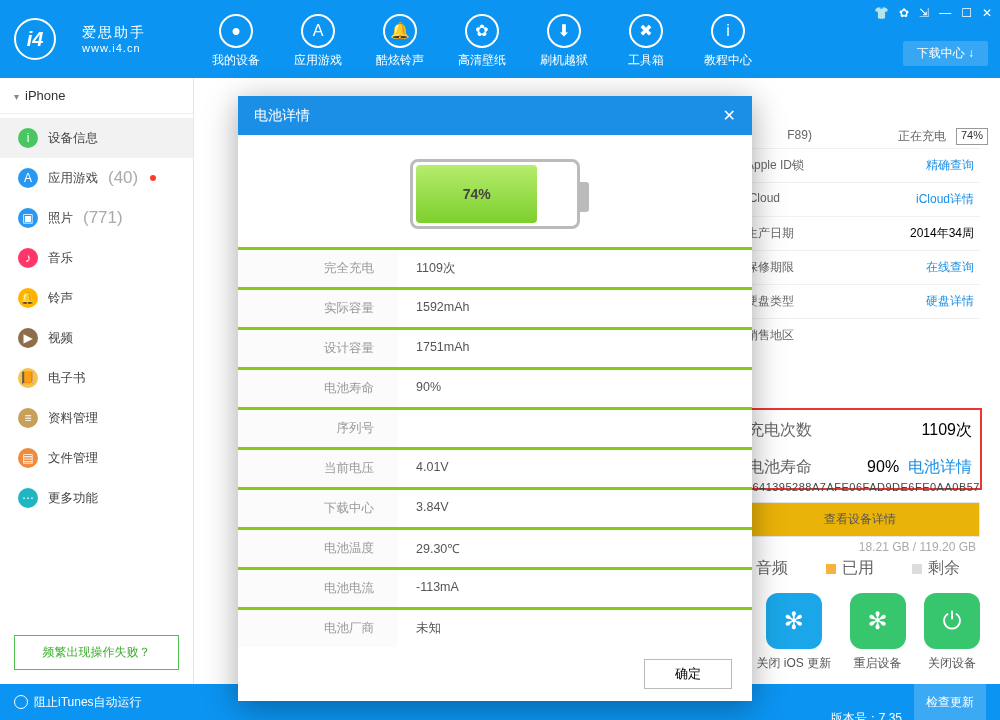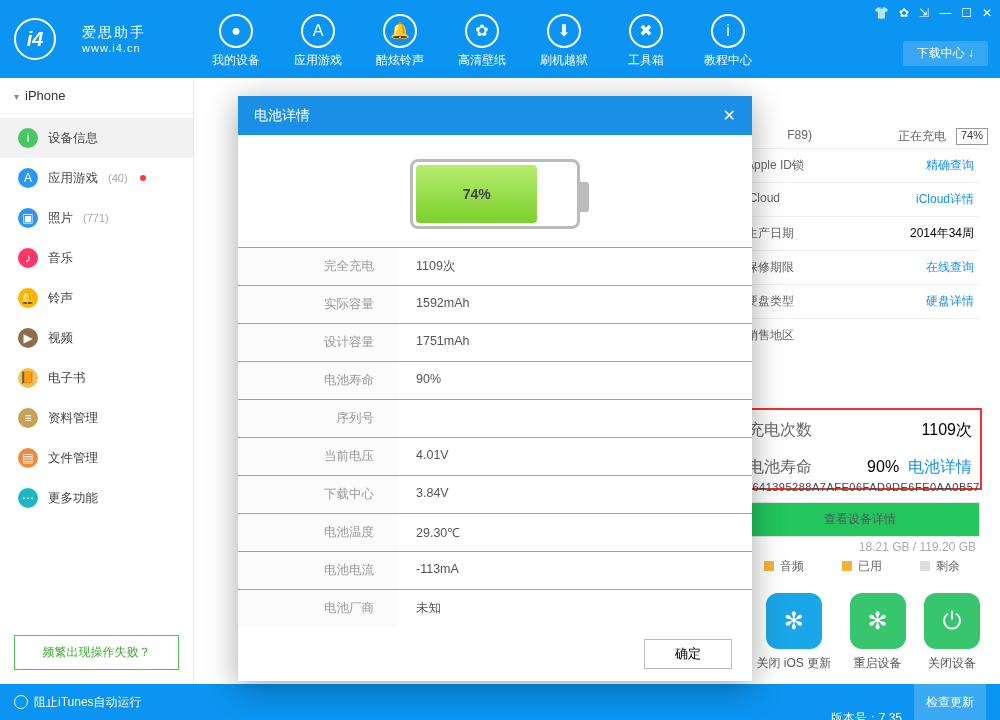--- a/index.html
+++ b/index.html
@@ -18,37 +18,37 @@
 .dlc { position: absolute; right: 12px; bottom: 12px; background: rgba(255,255,255,.18); padding: 4px 14px; border-radius: 2px; font-size: 12px; cursor: pointer; }
 
 .body { display: flex; height: 606px; gap: 7px; }
 .sidebar { width: 194px; border-right: 1px solid #e7e7e7; display: flex; flex-direction: column; }
 .sb-top { padding: 10px 14px; font-size: 13px; color: #333; border-bottom: 1px solid #f0f0f0; }
 .sb-top::before { content: "▾"; color: #888; margin-right: 6px; font-size: 10px; }
 .sb-list { flex: 1; padding-top: 4px; }
 .sb-item { display: flex; align-items: center; gap: 10px; padding: 10px 18px; font-size: 12.5px; color: #444; cursor: pointer; }
 .sb-item.active { background: #f2f2f2; }
 .sb-ic { width: 20px; height: 20px; border-radius: 50%; display: inline-flex; align-items: center; justify-content: center; font-size: 12px; color: #fff; }
-.sb-cnt { color: #aaa; font-size: 11px; }
+.sb-cnt { color: #aaa; font-size: 17px; }
 .red-dot { width: 6px; height: 6px; background: #ff3b30; border-radius: 50%; display: inline-block; margin-left: 2px; }
 .sb-help { margin: 14px; border: 1px solid #4fc24f; color: #3fae30; text-align: center; padding: 8px 0; font-size: 12px; cursor: pointer; }
 
 .main { flex: 1; position: relative; background: #fff; }
 .info-tbl { position: absolute; right: 20px; top: 70px; width: 240px; font-size: 12px; }
 .info-row { display: flex; justify-content: space-between; padding: 8px 6px; border-top: 1px solid #f0f0f0; }
 .info-row .lbl { color: #666; }
 .info-row .val.link { color: #1b8fe6; cursor: pointer; }
 .hdr-row { position:absolute; right:12px; top:50px; font-size:12px; color:#666; display:flex; gap:10px; }
 .pct-badge{ border:1px solid #999; padding:0 4px; font-size:11px; color:#333;}
 .redbox { position: absolute; right: 18px; top: 330px; width: 244px; border: 2px solid #e33; padding: 2px 2px; }
 .redbox .info-row{ border-top:none; }
 .serial { position: absolute; right: 20px; top: 403px; font-size: 11px; color: #444; letter-spacing: .5px; }
-.detail-btn { position: absolute; right: 20px; top: 424px; width: 240px; text-align: center; border: 1px solid #e5e5e5; background: #22c55e; padding: 8px 0; font-size: 12px; color: #555; cursor: pointer; }
+.detail-btn { position: absolute; right: 20px; top: 424px; width: 240px; text-align: center; border: 1px solid #e5e5e5; background: #eab308; padding: 8px 0; font-size: 12px; color: #555; cursor: pointer; }
 .storage { position: absolute; right: 24px; top: 462px; font-size: 12px; color: #aaa; }
-.legend { position: absolute; right: 40px; top: 480px; display: flex; gap: 38px; font-size: 12px; color: #666; }
+.legend { position: absolute; right: 40px; top: 480px; display: flex; gap: 38px; font-size: 16px; color: #666; }
 .legend span::before { content: ""; display: inline-block; width: 10px; height: 10px; margin-right: 6px; vertical-align: -1px; }
 .legend .a::before { background: #f6b23a; }
 .legend .b::before { background: #f6b23a; }
 .legend .c::before { background: #ddd; }
 
 .bot-actions { position: absolute; bottom: 12px; left: 220px; right: 20px; display: flex; justify-content: space-between; font-size: 12px; color: #555; }
 .bot-actions .col { display:flex; flex-direction:column; align-items:center; gap:6px; }
 .big-ic { width: 56px; height: 56px; border-radius: 12px; display:flex; align-items:center; justify-content:center; color:#fff; font-size:24px;}
 
 .footer { height: 36px; background: #0b94f1; color: #fff; display: flex; align-items: center; justify-content: space-between; padding: 0 14px; font-size: 12px; }
@@ -57,21 +57,21 @@
 
 
 .modal { position: absolute; left: 238px; top: 96px; width: 514px; background: #fff; box-shadow: 0 6px 30px rgba(0,0,0,.35); z-index: 50; }
 .modal-hd { background: #1b8fe6; color: #fff; padding: 10px 16px; font-size: 14px; display: flex; justify-content: space-between; align-items: center; }
 .modal-hd .x { cursor: pointer; font-size: 16px; }
 .batt-wrap { display: flex; justify-content: center; padding: 24px 0 18px; }
 .batt { width: 170px; height: 70px; border: 3px solid #bbb; border-radius: 8px; position: relative; background: #fff; }
 .batt::after { content: ""; position: absolute; right: -12px; top: 20px; width: 9px; height: 30px; background: #bbb; border-radius: 0 3px 3px 0; }
 .batt-fill { position: absolute; left: 3px; top: 3px; bottom: 3px; width: 74%; background: linear-gradient(#b6ec6d, #7ccf2d); border-radius: 4px; display: flex; align-items: center; justify-content: center; color: #444; font-size: 14px; font-weight: bold; }
 .m-tbl { }
-.m-row { display: flex; border-top: 1px solid #84cc16; font-size: 12.5px; }
+.m-row { display: flex; border-top: 3px solid #84cc16; font-size: 12.5px; }
 .m-row .k { width: 160px; text-align: right; padding: 10px 24px 10px 0; color: #999; background: #fbfbfb; }
 .m-row .v { flex: 1; padding: 10px 0 10px 18px; color: #555; }
 .m-ok { text-align: right; padding: 12px 20px; }
 .m-ok button { padding: 5px 30px; border: 1px solid #bbb; background: #fff; font-size: 13px; cursor: pointer; }
 </style>
 </head>
 <body>
 
 <div class="header">
   <div class="logo-wrap">

